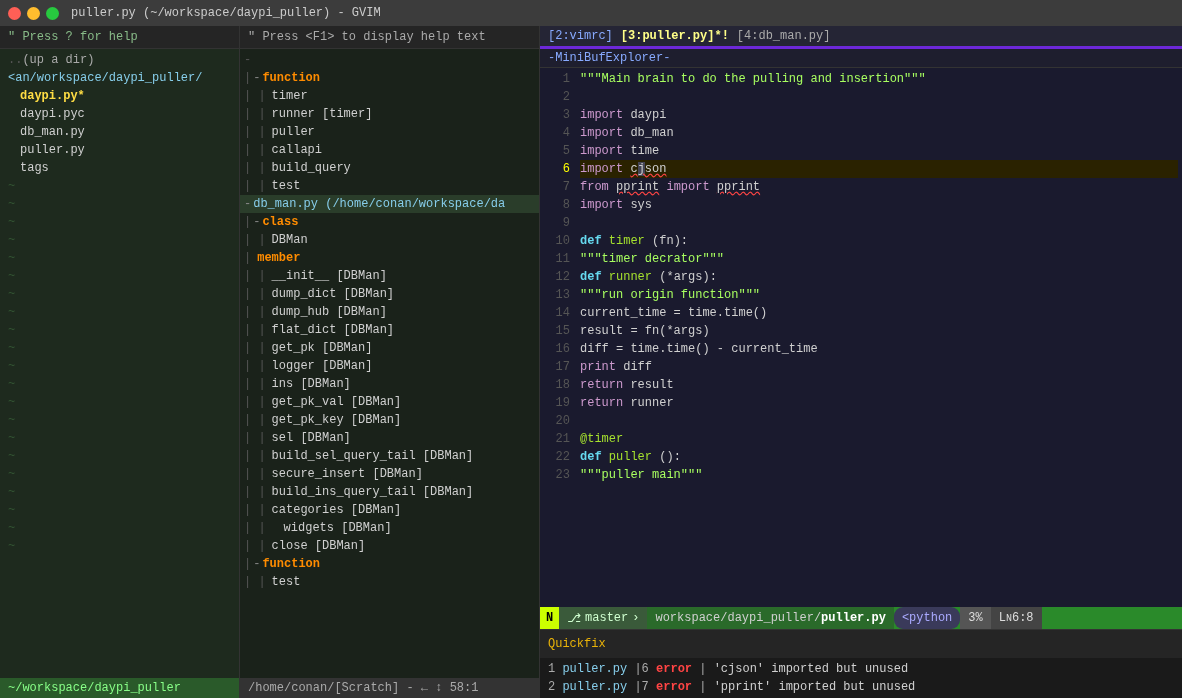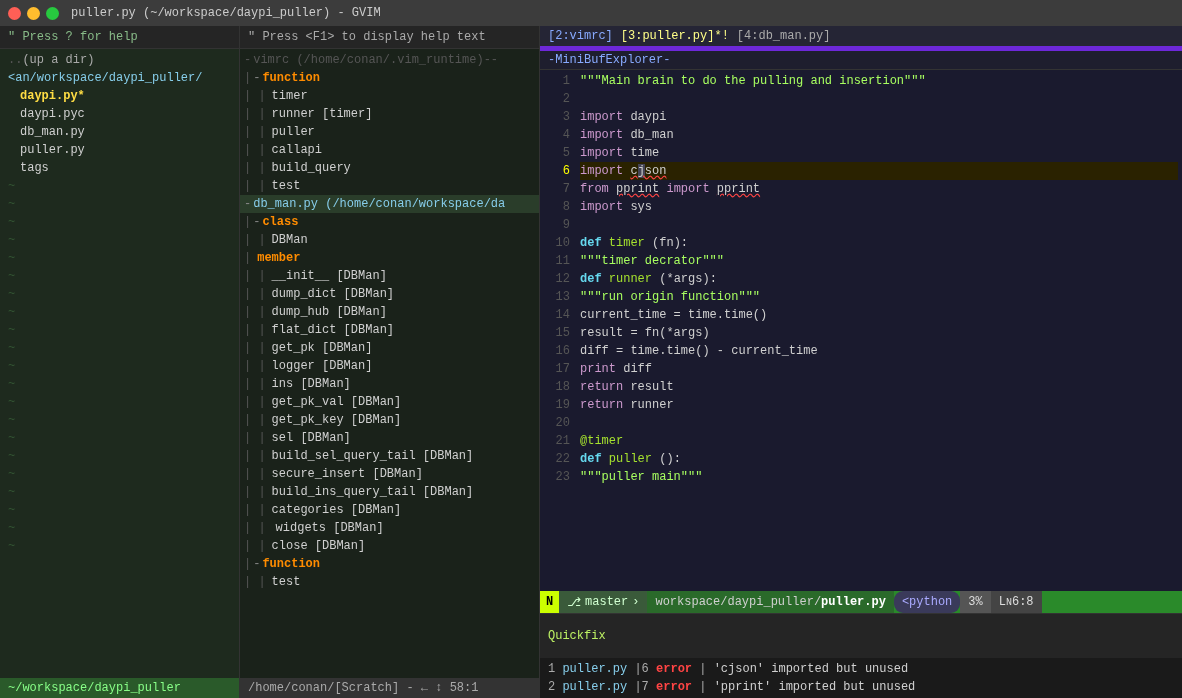--- a/index.html
+++ b/index.html
@@ -125,21 +125,21 @@
       flex: 1;
       background: #1a1a2e;
       display: flex;
       flex-direction: column;
     }
     #code-tabbar {
       background: #252535;
       color: #aaa;
       font-size: 12px;
       padding: 3px 8px;
-      border-bottom: 5px solid #6d28d9;
+      border-bottom: 3px solid #6d28d9;
       display: flex;
       align-items: center;
       gap: 8px;
     }
     #minibuf-bar {
       background: #1e1e2e;
       color: #88aaff;
       font-size: 12px;
       padding: 2px 8px;
       border-bottom: 1px solid #333;
@@ -239,23 +239,23 @@
       color: #ddd;
       padding: 0 8px;
       height: 100%;
       display: flex;
       align-items: center;
     }
 
     
     #quickfix-bar {
       background: #252525;
-      color: #bef264;
-      font-size: 12px;
-      padding: 15px 8px;
+      color: #eab308;
+      font-size: 12px;
+      padding: 7px 8px;
       border-top: 1px solid #333;
     }
     #quickfix-errors {
       background: #1a1a1a;
       padding: 2px 8px;
     }
     .qf-line { 
       height: 18px; line-height: 18px; font-size: 12px; color: #d0d0d0;
     }
     .qf-error { color: #ff4444; font-weight: bold; }
@@ -372,21 +372,20 @@
       <span>~/workspace/daypi_puller</span>
     </div>
   </div>
 
   <div id="middle">
     <div id="middle-header">" Press &lt;F1&gt; to display help text</div>
     <div id="middle-content">
 
       <div class="middle-line">
         <span style="color:#555;margin-right:2px">-</span>
-        <span style="color:#555">vimrc (/home/conan/.vim_runtime)--</span>
       </div>
 
 
       <div class="middle-line">
         <span class="ml-indent">|</span>
         <span style="color:#888;margin-right:2px">-</span>
         <span class="ml-keyword">function</span>
       </div>
 
       <div class="middle-line">
@@ -505,21 +504,21 @@
         <span style="margin-left:4px">build_ins_query_tail [DBMan]</span>
       </div>
 
       <div class="middle-line">
         <span class="ml-indent">| |</span>
         <span style="margin-left:4px">categories [DBMan]</span>
       </div>
 
       <div class="middle-line">
         <span class="ml-indent">| |</span>
-        <span style="margin-left:8px">widgets [DBMan]</span>
+        <span style="margin-left:16px">widgets [DBMan]</span>
       </div>
 
       <div class="middle-line">
         <span class="ml-indent">| |</span>
         <span style="margin-left:4px">close [DBMan]</span>
       </div>
 
       <div class="middle-line">
         <span class="ml-indent">|</span>
         <span style="color:#888;margin-right:2px">-</span>
@@ -532,21 +531,21 @@
       </div>
     </div>
     <div id="middle-footer">
       <span>/home/conan/[Scratch] -  ← ↕  58:1</span>
     </div>
   </div>
 
   <div id="codepanel">
     <div id="code-tabbar">
       <span style="color:#88aaff;">[2:vimrc]</span>
-      <span style="color:#ffff88;font-weight:normal">[3:puller.py]*!</span>
+      <span style="color:#ffff88;font-weight:bold">[3:puller.py]*!</span>
       <span style="color:#aaaaaa">[4:db_man.py]</span>
     </div>
     <div id="minibuf-bar">
       <span>-MiniBufExplorer-</span>
     </div>
     <div id="code-area">
       <div id="line-numbers">
         <div class="ln">1</div>
         <div class="ln">2</div>
         <div class="ln">3</div>

